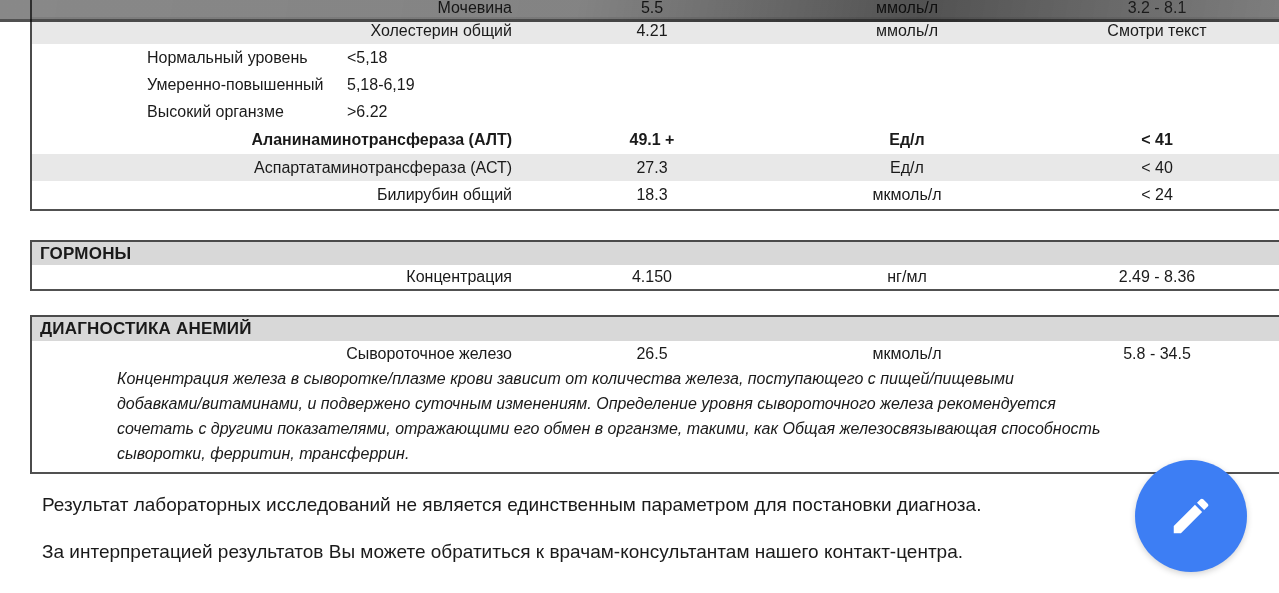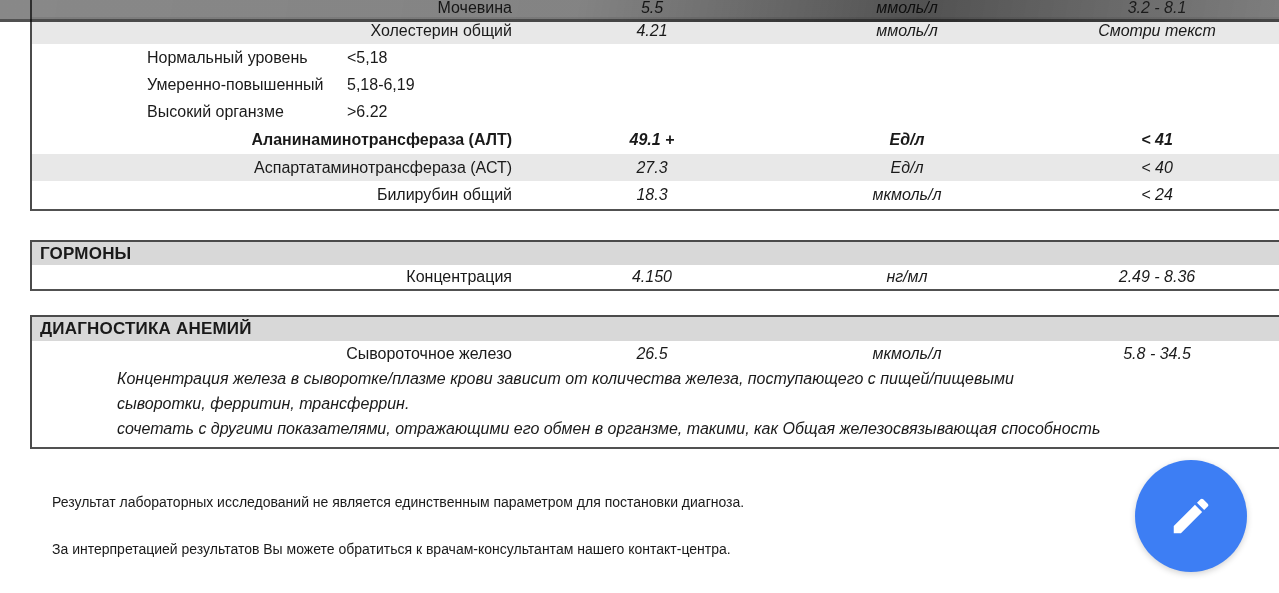--- a/index.html
+++ b/index.html
@@ -14,21 +14,21 @@
     border-left:2px solid #4b4b4b;border-bottom:2px solid #515151;
     background:#ffffff;
   }
   .sec.boxed{border-top:2px solid #4b4b4b;}
   .row{
     display:grid;
     grid-template-columns:480px 280px 230px 270px;
     align-items:center;
   }
   .row .c-name{padding-left:8px;text-align:right;white-space:nowrap;}
-  .row .c-res,.row .c-unit,.row .c-ref{text-align:center;white-space:nowrap;font-style:italic;}
+  .row .c-res,.row .c-unit,.row .c-ref{text-align:center;white-space:nowrap;}
   .striped{background:#e8e8e8;}
   .bold-row{font-weight:bold;}
   .r-urea{height:19px;}
   .r-chol{height:27px;}
   .r-alt{height:29px;}
   .r-ast{height:27px;}
   .r-bili{height:28px;}
   .note-row{height:27px;display:flex;align-items:center;padding-left:115px;white-space:nowrap;}
   .note-label{display:inline-block;width:200px;}
   .sec-header{
@@ -42,21 +42,21 @@
   .comment{padding:0 10px 6px 85px;line-height:25px;font-size:16px;}
   .comment div{white-space:nowrap;font-style:italic;}
   .dim-band{
     position:absolute;top:0;left:0;width:100%;height:19px;z-index:4;
     background:linear-gradient(100deg,
       rgba(18,18,18,0.50) 0%, rgba(18,18,18,0.52) 45%,
       rgba(8,8,8,0.70) 72%, rgba(40,40,40,0.60) 100%);
     border-bottom:3px solid rgba(0,0,0,0.40);
     pointer-events:none;
   }
-  .footer-line{position:absolute;left:52px;font-size:14px;white-space:nowrap;}
+  .footer-line{position:absolute;left:42px;font-size:19px;white-space:nowrap;}
   .footer-1{top:494px;}
   .footer-2{top:541px;text-align:center;}
   .fab{
     position:absolute;left:1135px;top:460px;width:112px;height:112px;
     border-radius:50%;border:none;cursor:pointer;z-index:10;
     display:flex;align-items:center;justify-content:center;
     box-shadow:0 2px 6px rgba(0,0,0,0.18);
   }
   .fab svg{width:46px;height:46px;fill:#ffffff;}
 </style>
@@ -123,22 +123,23 @@
 <div class="sec boxed" style="top:315px;">
   <div class="sec-header anemia-header">ДИАГНОСТИКА АНЕМИЙ</div>
   <div class="row anemia-row">
     <span class="c-name">Сывороточное железо</span>
     <span class="c-res">26.5</span>
     <span class="c-unit">мкмоль/л</span>
     <span class="c-ref">5.8 - 34.5</span>
   </div>
   <div class="comment">
     <div>Концентрация железа в сыворотке/плазме крови зависит от количества железа, поступающего с пищей/пищевыми</div>
+    <div>добавками/витаминами, и подвержено суточным изменениям. Определение уровня сывороточного железа рекомендуется</div>
+    <div>сочетать с другими показателями, отражающими его обмен в органзме, такими, как Общая железосвязывающая способность</div>
     <div>сыворотки, ферритин, трансферрин.</div>
-    <div>сочетать с другими показателями, отражающими его обмен в органзме, такими, как Общая железосвязывающая способность</div>
   </div>
 </div>
 
 <div class="footer-line footer-1">Результат лабораторных исследований не является единственным параметром для постановки диагноза.</div>
 <div class="footer-line footer-2">За интерпретацией результатов Вы можете обратиться к врачам-консультантам нашего контакт-центра.</div>
 
 <button class="fab" aria-label="pencil-icon" style="background: rgb(61, 126, 244);">
   <svg viewBox="0 0 24 24" aria-hidden="true">
     <path d="M3 17.25V21h3.75L17.81 9.94l-3.75-3.75L3 17.25zM20.71 7.04a1 1 0 0 0 0-1.41l-2.34-2.34a1 1 0 0 0-1.41 0l-1.83 1.83 3.75 3.75 1.83-1.83z"></path>
   </svg>

